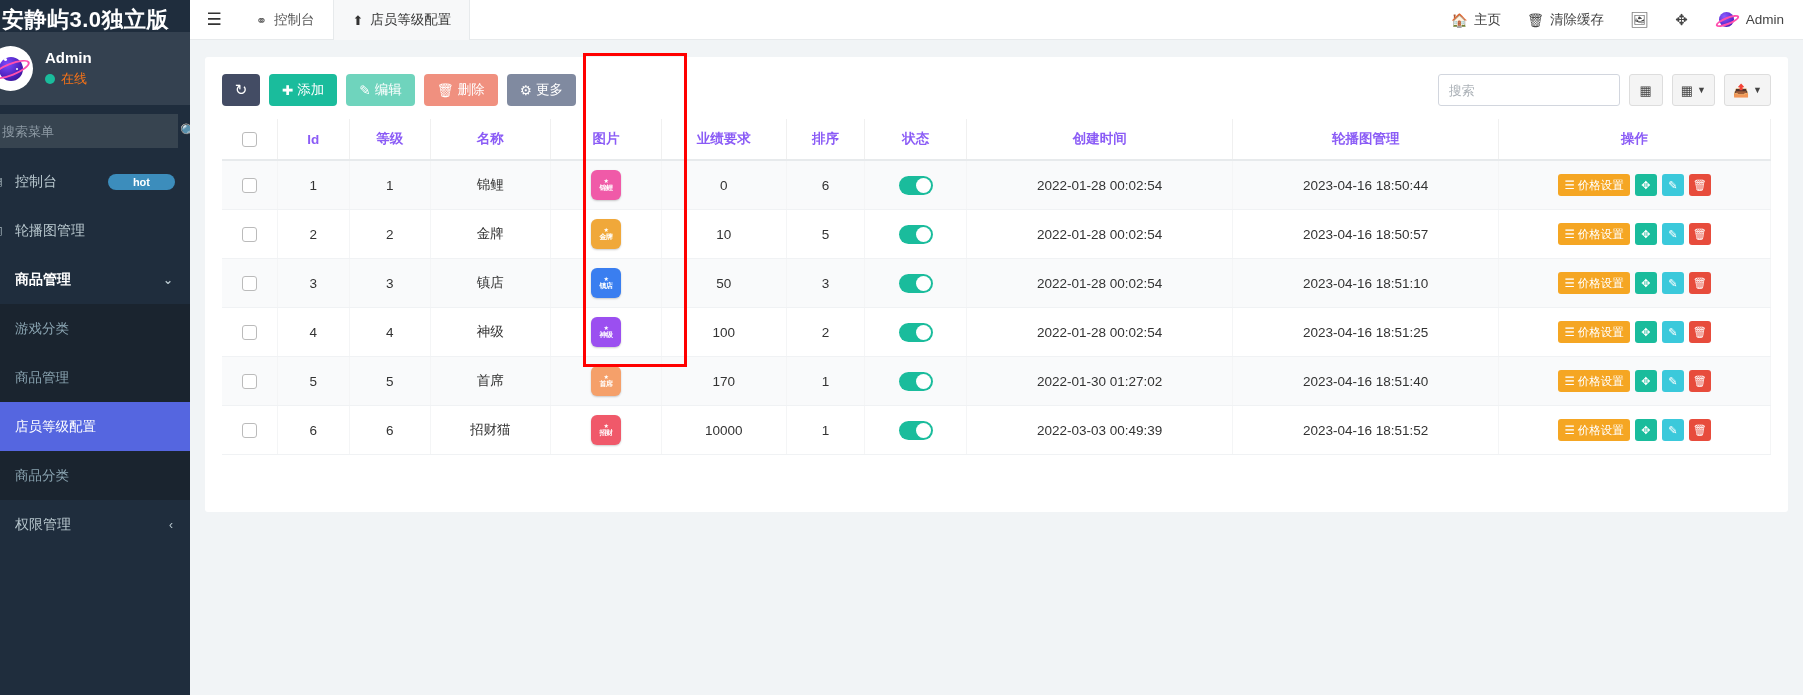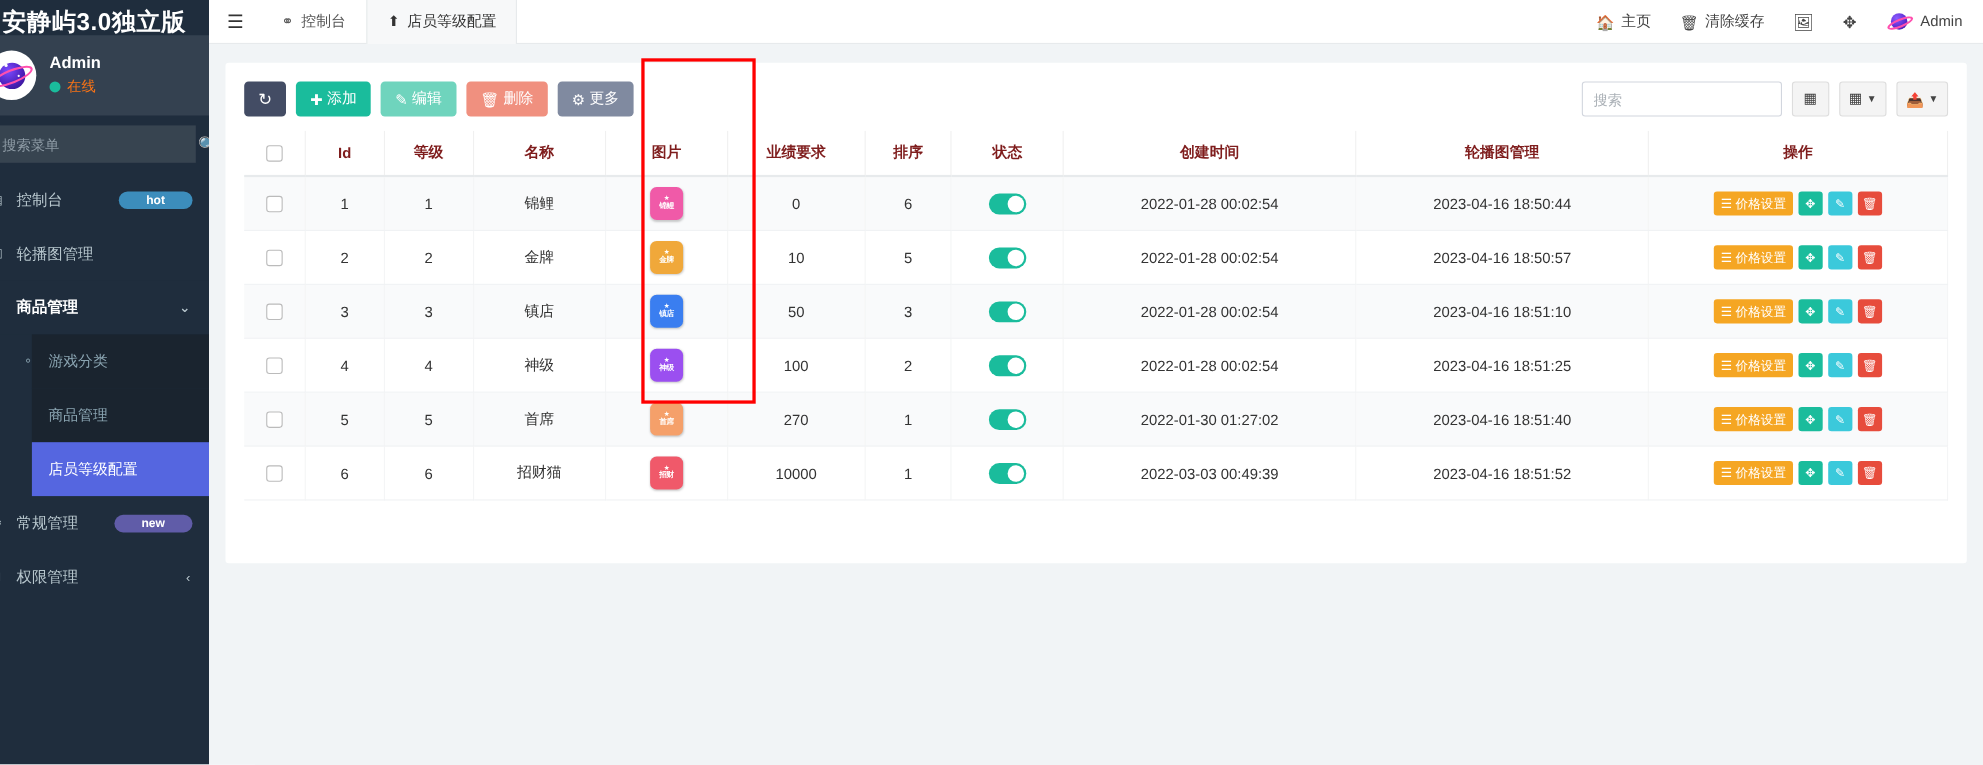--- a/index.html
+++ b/index.html
@@ -91,21 +91,21 @@
     display: flex; align-items: center;
     padding-left: 0px;
     color: #b8c7ce;
     font-size: 14px;
     position: relative;
     cursor: pointer;
     white-space: nowrap;
   }
   .nav-item .ico { width: 14px; margin-left: -8px; margin-right: 9px; font-size: 11px; opacity: 0.9; flex:0 0 14px;}
   .nav-item.active-parent { color: #fff; font-weight: bold; background: #1f2d3d; }
-  .nav-item.sub { background: #1a242f; color: #8aa4b1; font-size: 13.5px; height: 49px; margin-left: 29px; }
+  .nav-item.sub { background: #1a242f; color: #8aa4b1; font-size: 13.5px; height: 49px; }
   .nav-item.sub.selected { background: #5566e0; color: #ffffff; }
   .badge {
     position: absolute; right: 15px; top: 50%; transform: translateY(-50%);
     font-size: 11px; color: #fff; border-radius: 10px;
     padding: 2px 25px; font-weight: bold;
   }
   .badge.hot { background: #3c8dbc; }
   .badge.new { background: #605ca8; }
   .chev { position: absolute; right: 17px; top: 50%; transform: translateY(-50%); font-size: 12px; color: #b8c7ce;}
 
@@ -183,21 +183,21 @@
   .ibtn {
     height: 32px; min-width: 34px;
     border: 1px solid #ddd; background: #f4f4f4;
     display: flex; align-items: center; justify-content: center;
     font-size: 13px; color: #444; cursor: pointer; gap: 4px; padding: 0 8px;
   }
   .ibtn.single { border-radius: 3px; }
 
   table { width: 100%; border-collapse: collapse; table-layout: fixed;}
   thead th {
-    font-size: 13.5px; color: #7f1d1d; font-weight: bold;
+    font-size: 13.5px; color: #8b5cf6; font-weight: bold;
     padding: 11px 6px; text-align: center;
     border-bottom: 2px solid #e7eaec;
     border-right: 1px solid #f0f0f0;
     background: #fff;
     white-space: nowrap;
   }
   tbody td {
     font-size: 13.5px; color: #333;
     padding: 9px 6px; text-align: center;
     border-bottom: 1px solid #f0f2f4;
@@ -307,24 +307,23 @@
         <span>游戏分类</span>
       </li>
       <li class="nav-item sub">
         <span class="ico"></span>
         <span>商品管理</span>
       </li>
       <li class="nav-item sub selected">
         <span class="ico"></span>
         <span>店员等级配置</span>
       </li>
-      <li class="nav-item">
-        <span class="ico">⚙</span>
-        <span>常规管理</span>
-        <span class="badge new">new</span>
+      <li class="nav-item sub">
+        <span class="ico">⚬</span>
+        <span>商品分类</span>
       </li>
       <li class="nav-item">
         <span class="ico">⚿</span>
         <span>权限管理</span>
         <span class="chev">‹</span>
       </li>
     </ul>
   </aside>
 
   <div class="main">
@@ -572,21 +571,21 @@
               </tr>
               <tr>
                 <td><span class="cbx"></span></td>
                 <td>5</td>
                 <td>5</td>
                 <td>首席</td>
                 <td><span class="badge-img" style="background:#f5a06a">
                     <span class="badge-star">★</span>
                     <span>首席</span>
                   </span></td>
-                <td>270</td>
+                <td>170</td>
                 <td>1</td>
                 <td><span class="toggle"></span></td>
                 <td>2022-01-30 01:27:02</td>
                 <td>2023-04-16 18:51:40</td>
                 <td>
                   <span class="act-wrap">
                     <button class="act-price">
                       <span>☰</span>
                       <span>价格设置</span>
                     </button>

